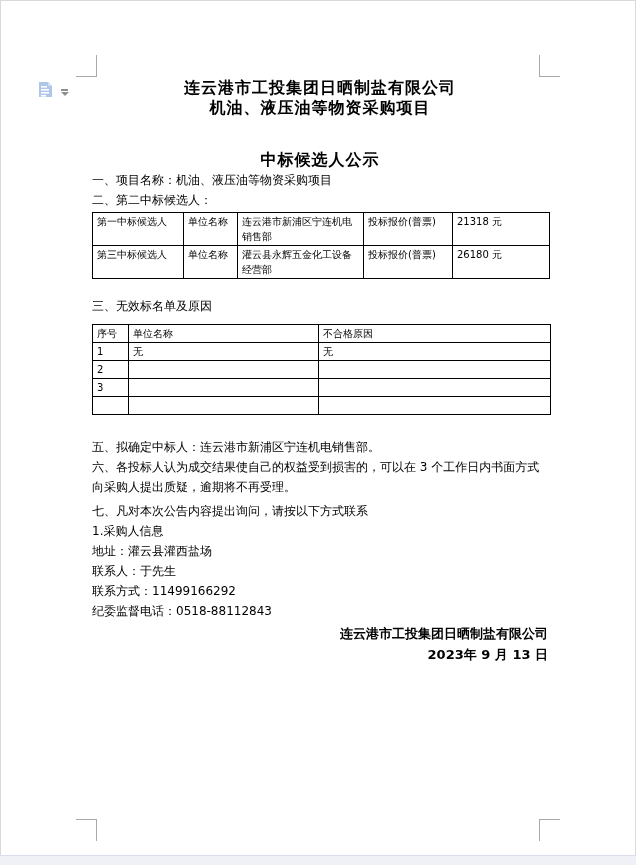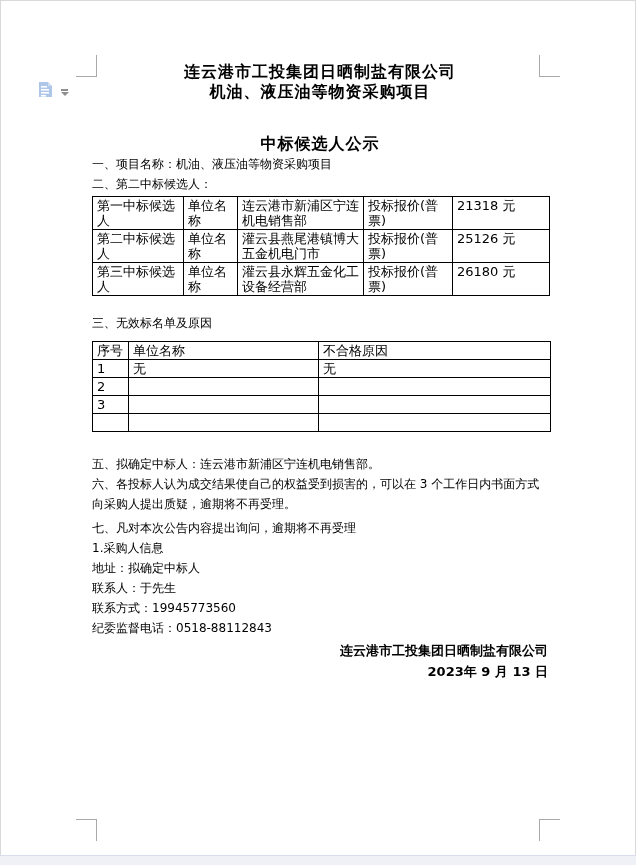--- a/index.html
+++ b/index.html
@@ -17,31 +17,31 @@
   .crop-tl{left:76px;top:55px;border-right:1px solid #a9a9a9;border-bottom:1px solid #a9a9a9;}
   .crop-tr{left:539px;top:55px;border-left:1px solid #a9a9a9;border-bottom:1px solid #a9a9a9;}
   .crop-bl{left:76px;top:819px;border-right:1px solid #a9a9a9;border-top:1px solid #a9a9a9;}
   .crop-br{left:539px;top:819px;border-left:1px solid #a9a9a9;border-top:1px solid #a9a9a9;}
   
   .paste-btn{position:absolute;left:36px;top:80px;display:flex;align-items:center;gap:5px;cursor:pointer;}
   .drop-arrow{display:inline-block;position:relative;width:9px;height:7px;margin-top:2px;}
   .drop-arrow::before{content:"";position:absolute;left:1px;top:0;width:7px;height:2px;background:#8f8f8f;}
   .drop-arrow::after{content:"";position:absolute;left:1px;top:3px;border-left:4px solid transparent;border-right:4px solid transparent;border-top:4px solid #8f8f8f;}
   
-  .content{position:absolute;left:92px;top:62px;width:456px;font-size:12px;line-height:20px;}
+  .content{position:absolute;left:92px;top:78px;width:456px;font-size:12px;line-height:20px;}
   .t1,.t2,.t3{font-weight:bold;font-size:16px;line-height:20px;text-align:center;letter-spacing:1px;margin:0;}
   .t2{}
   .t3{margin-top:32px;}
   p{margin:0;}
   .s1{}
   .s3{margin-top:17px;}
   .s5{margin-top:22px;}
   .s7{margin-top:4px;}
   table{border-collapse:collapse;table-layout:fixed;}
-  td{border:1px solid #000;font-size:13px;line-height:15px;padding:1px 4px;vertical-align:top;overflow:hidden;word-break:break-all;}
+  td{border:1px solid #000;font-size:10px;line-height:15px;padding:1px 4px;vertical-align:top;overflow:hidden;word-break:break-all;}
   .tbl-candidates{width:457px;margin-top:2px;}
   .tbl-candidates tr{height:33px;}
   .tbl-invalid{width:458px;margin-top:8px;}
   .tbl-invalid tr{height:18px;}
   .sig{margin-top:2px;text-align:right;font-weight:bold;font-size:13px;line-height:21px;}
   .footer-strip{position:absolute;left:0;bottom:0;width:636px;height:9px;background:#f0f1f7;border-top:1px solid #dadded;}
 </style>
 </head>
 <body>
 
@@ -85,27 +85,20 @@
       </colgroup>
       <tbody>
         <tr>
           <td>第一中标候选人</td>
           <td>单位名称</td>
           <td>连云港市新浦区宁连机电销售部</td>
           <td>投标报价(普票)</td>
           <td>21318 元</td>
         </tr>
         <tr>
-          <td>第二中标候选人</td>
-          <td>单位名称</td>
-          <td>灌云县燕尾港镇博大五金机电门市</td>
-          <td>投标报价(普票)</td>
-          <td>25126 元</td>
-        </tr>
-        <tr>
           <td>第三中标候选人</td>
           <td>单位名称</td>
           <td>灌云县永辉五金化工设备经营部</td>
           <td>投标报价(普票)</td>
           <td>26180 元</td>
         </tr>
       </tbody>
     </table>
 
     <p class="s3">三、无效标名单及原因</p>
@@ -140,26 +133,26 @@
         <tr>
           <td></td>
           <td></td>
           <td></td>
         </tr>
       </tbody>
     </table>
 
     <p class="s5">五、拟确定中标人：连云港市新浦区宁连机电销售部。</p>
     <p>六、各投标人认为成交结果使自己的权益受到损害的，可以在 3 个工作日内书面方式向采购人提出质疑，逾期将不再受理。</p>
-    <p class="s7">七、凡对本次公告内容提出询问，逾期将不再受理</p>
+    <p class="s7">七、凡对本次公告内容提出询问，请按以下方式联系</p>
 
     <p>1.采购人信息</p>
-    <p>地址：拟确定中标人</p>
+    <p>地址：灌云县灌西盐场</p>
     <p>联系人：于先生</p>
-    <p>联系方式：19945773560</p>
+    <p>联系方式：11499166292</p>
     <p>纪委监督电话：0518-88112843</p>
 
     <div class="sig">
       <p>连云港市工投集团日晒制盐有限公司</p>
       <p>2023年 9 月 13 日</p>
     </div>
 
   </div>
 
   <div class="footer-strip"></div>

